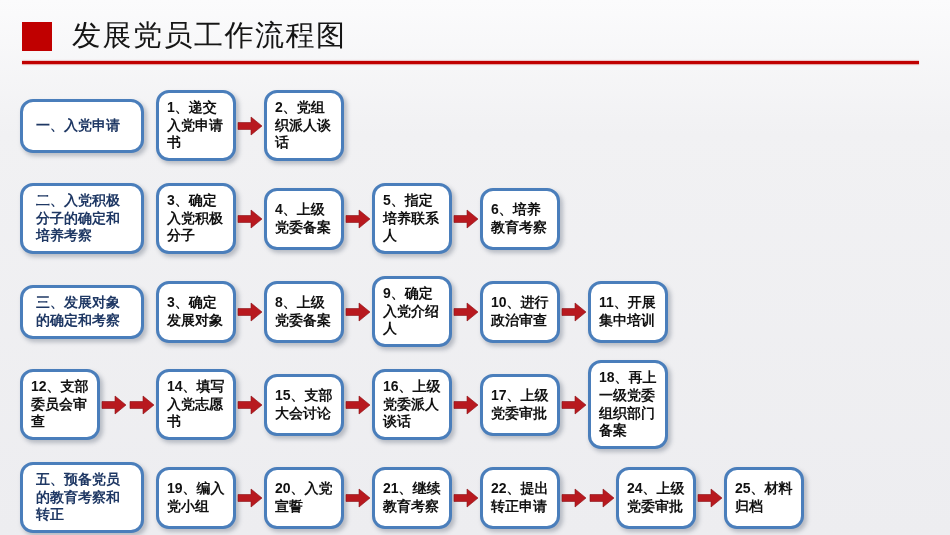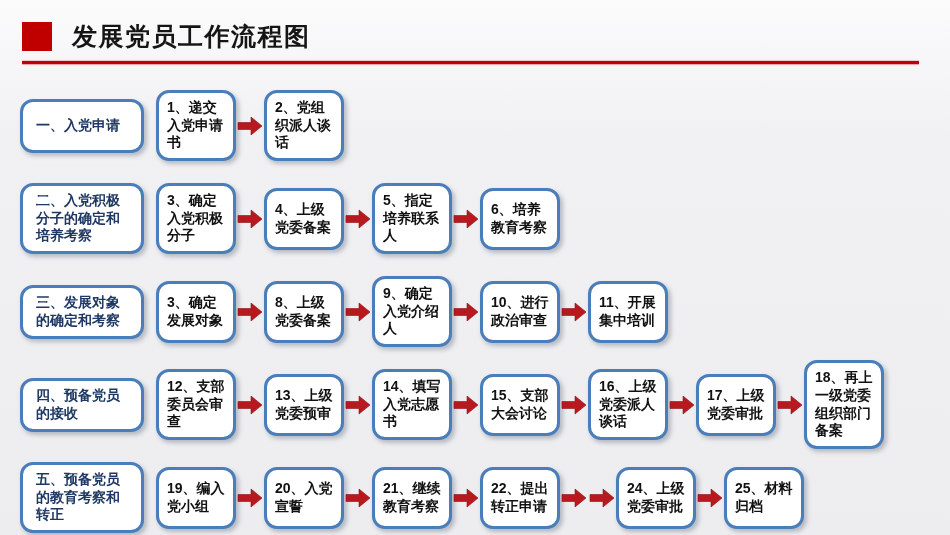--- a/index.html
+++ b/index.html
@@ -8,21 +8,21 @@
     background: linear-gradient(180deg, #fbfbfc 0%, #f1f1f3 25%, #ededf0 100%);
     font-family: "Liberation Sans", sans-serif;
   }
   .slide { width: 950px; height: 535px; position: relative; }
 
   
   .hdr { padding: 20px 20px 0 22px; }
   .hdr-line { display: flex; align-items: center; gap: 20px; height: 32px; }
   .bullet { width: 30px; height: 29px; background: #C00000; flex: 0 0 auto; }
   .title {
-    margin: 0; font-size: 25px; font-weight: bold; color: #151515;
+    margin: 0; font-size: 29px; font-weight: normal; color: #151515;
     letter-spacing: 1.5px; white-space: nowrap;
   }
   .rule {
     margin-top: 9px; width: 897px; height: 3px; background: #C00000;
     box-shadow: 0 1px 1px rgba(192,0,0,.35), 0 -1px 1px rgba(192,0,0,.2);
   }
 
   
   .flow { padding: 6px 0 0 20px; margin-top: 9px; }
   .row { display: flex; align-items: center; height: 93px; }
@@ -105,28 +105,26 @@
         </div>
         <div class="box step">10、进行政治审查</div>
         <div class="arrow">
           <svg width="26" height="22" viewBox="0 0 26 22">
             <path d="M1 7.5 H14 V2 L25 11 L14 20 V14.5 H1 Z" fill="#B8191F" stroke="#8c1116" stroke-width="0.6"></path>
           </svg>
         </div>
         <div class="box step">11、开展集中培训</div>
       </div>
       <div class="row">
-        <div class="box category">四、预备党员的接收</div>
         <div class="box step">12、支部委员会审查</div>
         <div class="arrow">
           <svg width="26" height="22" viewBox="0 0 26 22">
             <path d="M1 7.5 H14 V2 L25 11 L14 20 V14.5 H1 Z" fill="#B8191F" stroke="#8c1116" stroke-width="0.6"></path>
           </svg>
         </div>
-        <div class="box step">13、上级党委预审</div>
         <div class="arrow">
           <svg width="26" height="22" viewBox="0 0 26 22">
             <path d="M1 7.5 H14 V2 L25 11 L14 20 V14.5 H1 Z" fill="#B8191F" stroke="#8c1116" stroke-width="0.6"></path>
           </svg>
         </div>
         <div class="box step">14、填写入党志愿书</div>
         <div class="arrow">
           <svg width="26" height="22" viewBox="0 0 26 22">
             <path d="M1 7.5 H14 V2 L25 11 L14 20 V14.5 H1 Z" fill="#B8191F" stroke="#8c1116" stroke-width="0.6"></path>
           </svg>

